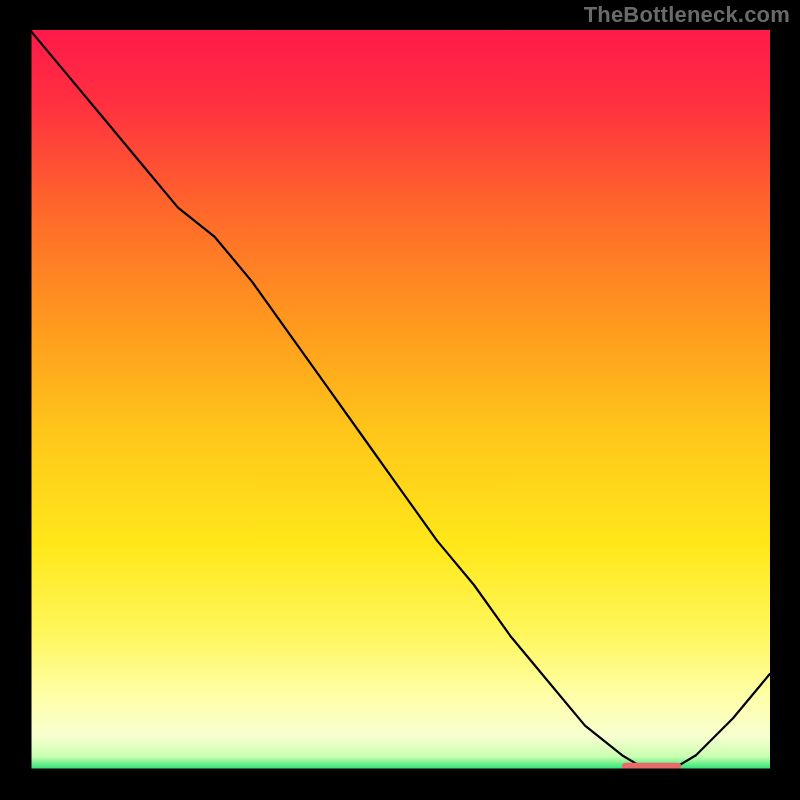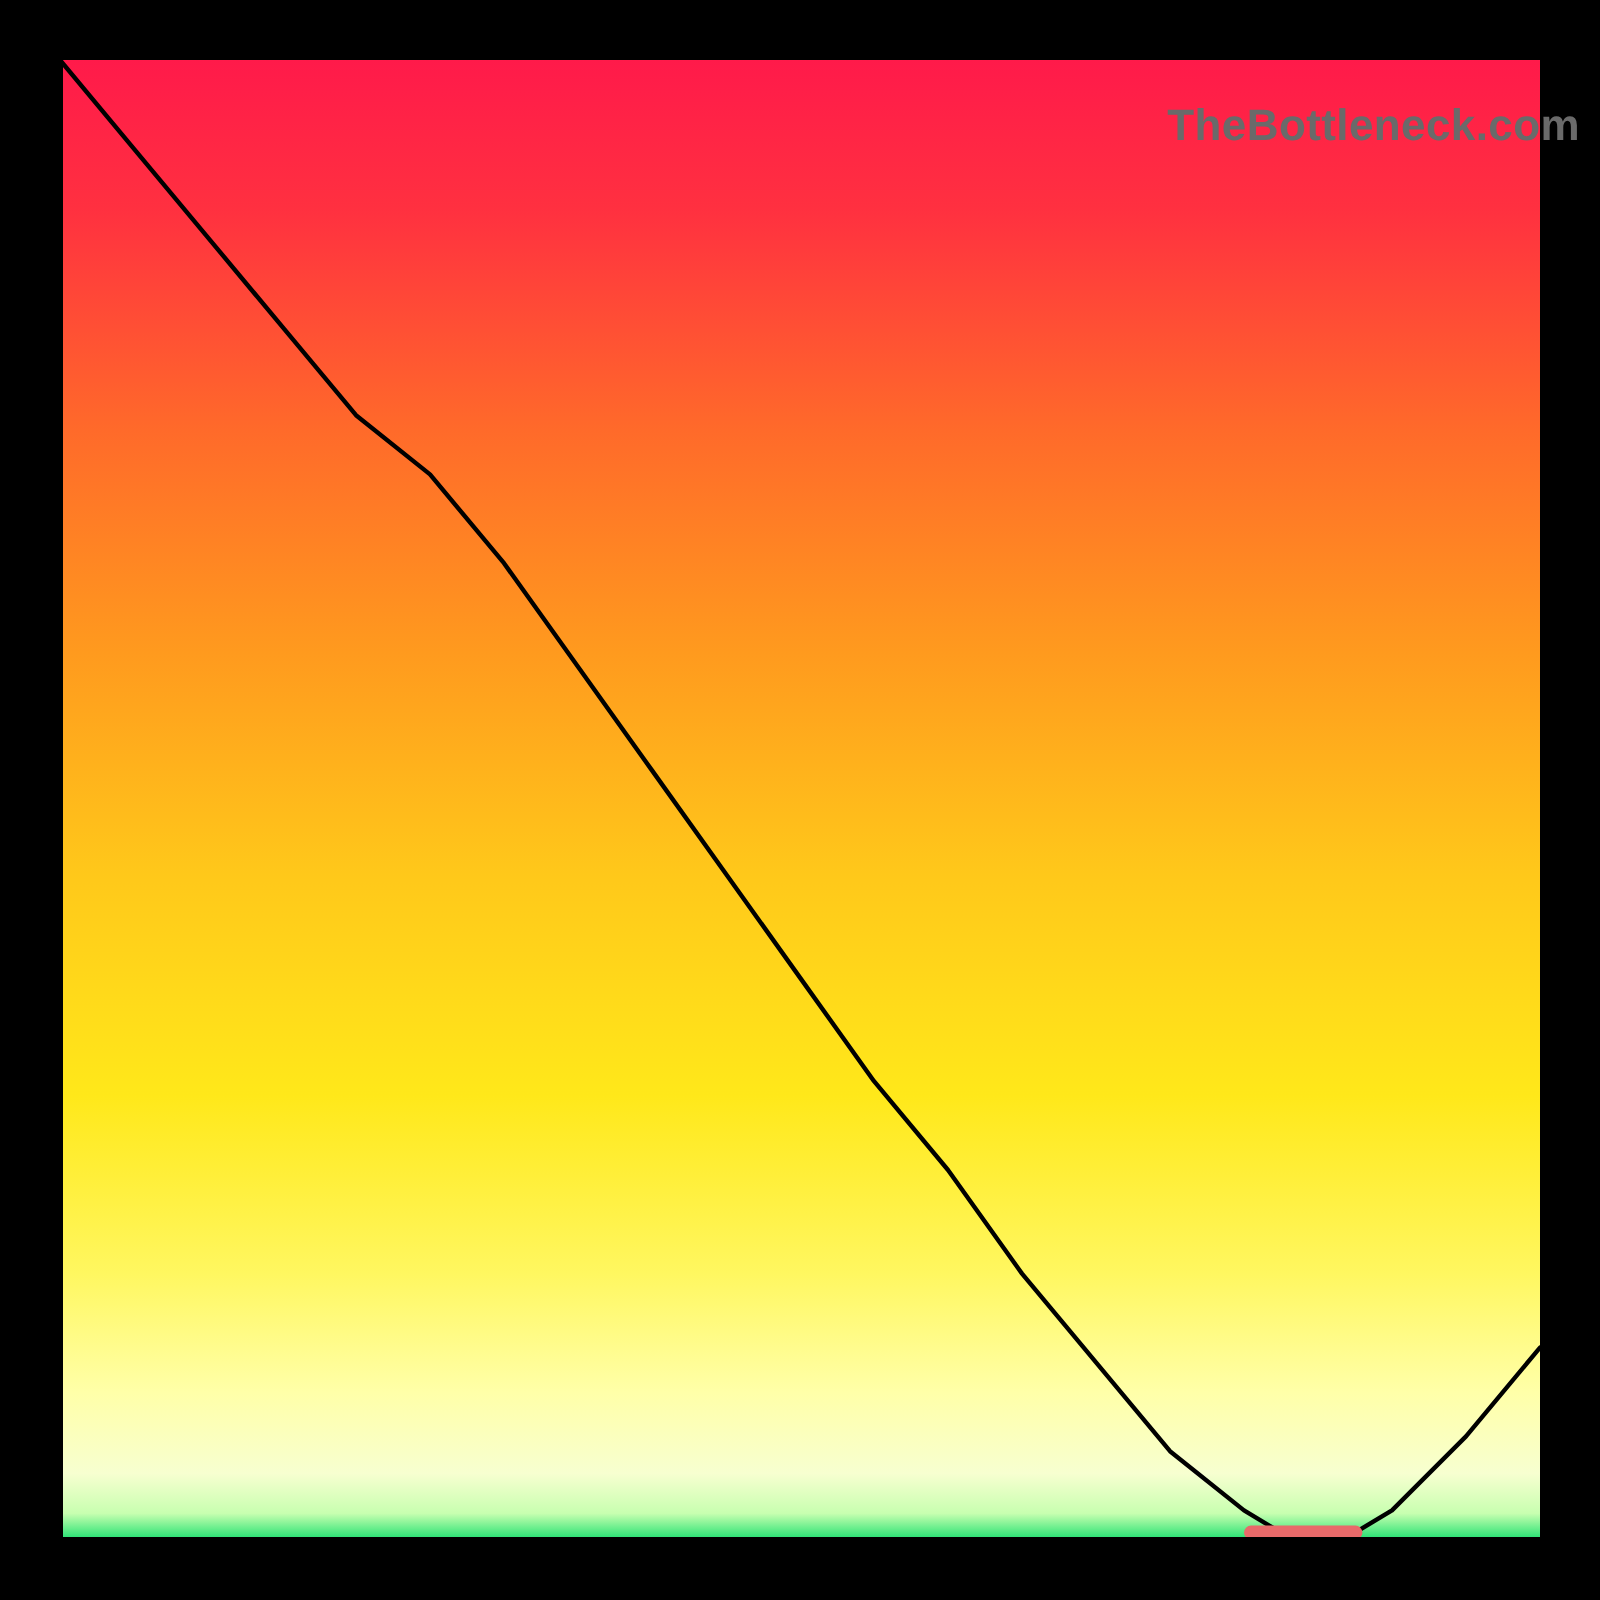--- a/index.html
+++ b/index.html
@@ -7,21 +7,20 @@
   .watermark {
     position: absolute;
     top: 2px;
     right: 10px;
     color: #6a6a6a;
     font-family: Arial, Helvetica, sans-serif;
     font-size: 22px;
     font-weight: bold;
     letter-spacing: 0.2px;
     z-index: 5;
-    margin-top: 48px;
   }
   .stage {
     position: absolute;
     left: 0; top: 0;
     width: 800px; height: 800px;
   }
   .plot-area {
     position: absolute;
     left: 30px;
     top: 30px;

